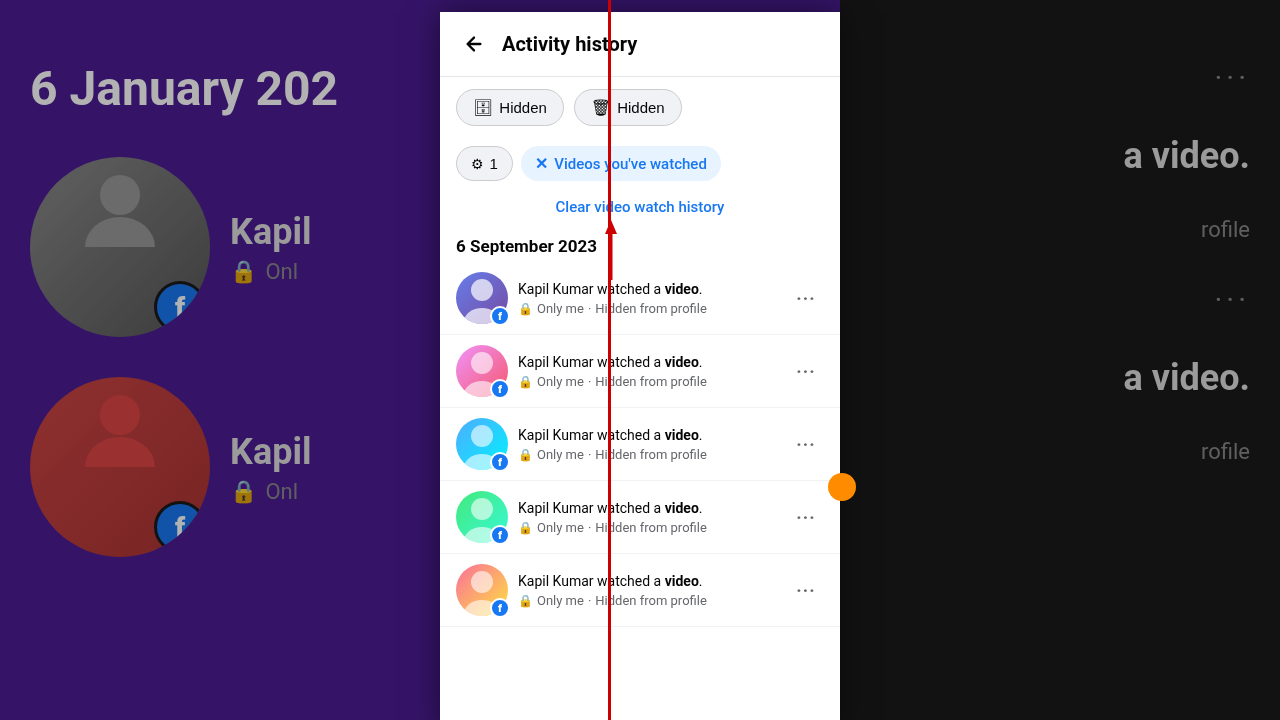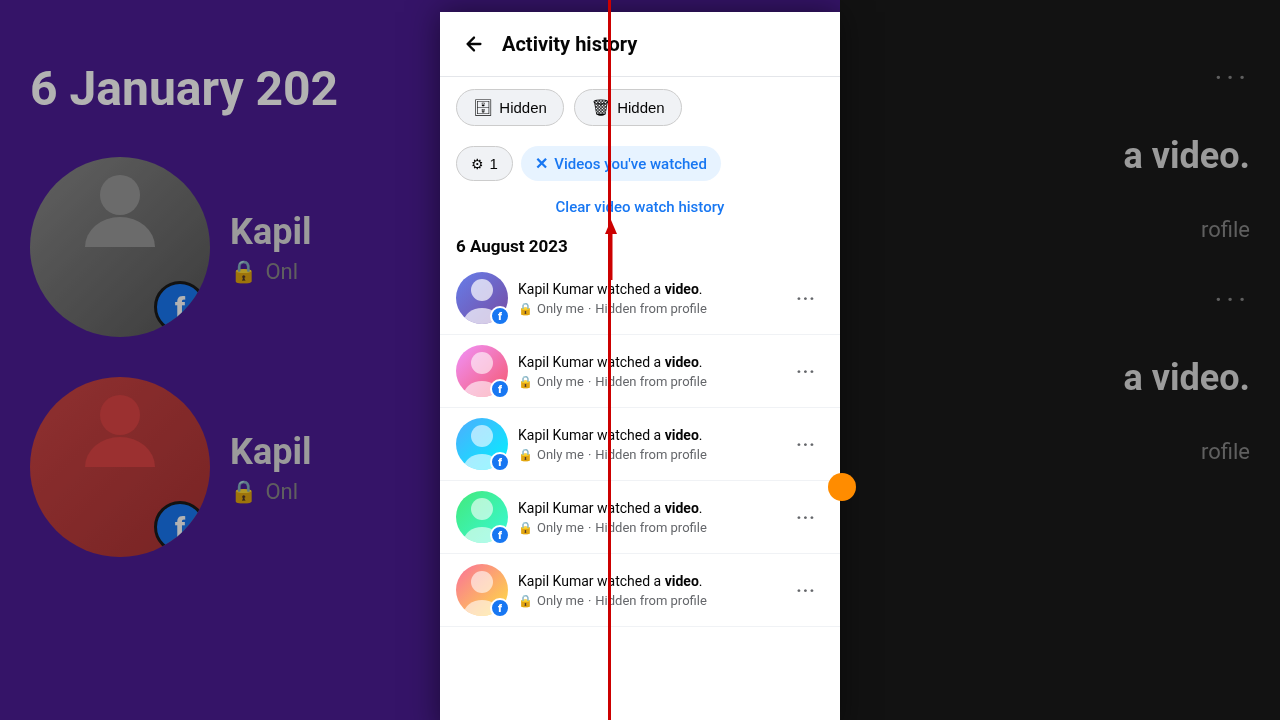--- a/index.html
+++ b/index.html
@@ -475,21 +475,21 @@
     <div class="filter-tag">
       <span class="filter-tag-x">✕</span>
       <span>Videos you've watched</span>
     </div>
   </div>
 
   <div class="clear-link">
     <a>Clear video watch history</a>
   </div>
 
-  <div class="date-label">6 August 2023</div>
+  <div class="date-label">6 September 2023</div>
 
   <div class="activity-list">
 
     <div class="activity-item">
       <div class="avatar-wrap">
         <div class="avatar-circle avatar-1">
           <svg width="52" height="52" viewBox="0 0 52 52">
             <circle cx="26" cy="18" r="11" fill="rgba(255,255,255,0.7)"></circle>
             <ellipse cx="26" cy="50" rx="18" ry="14" fill="rgba(255,255,255,0.7)"></ellipse>
           </svg>

